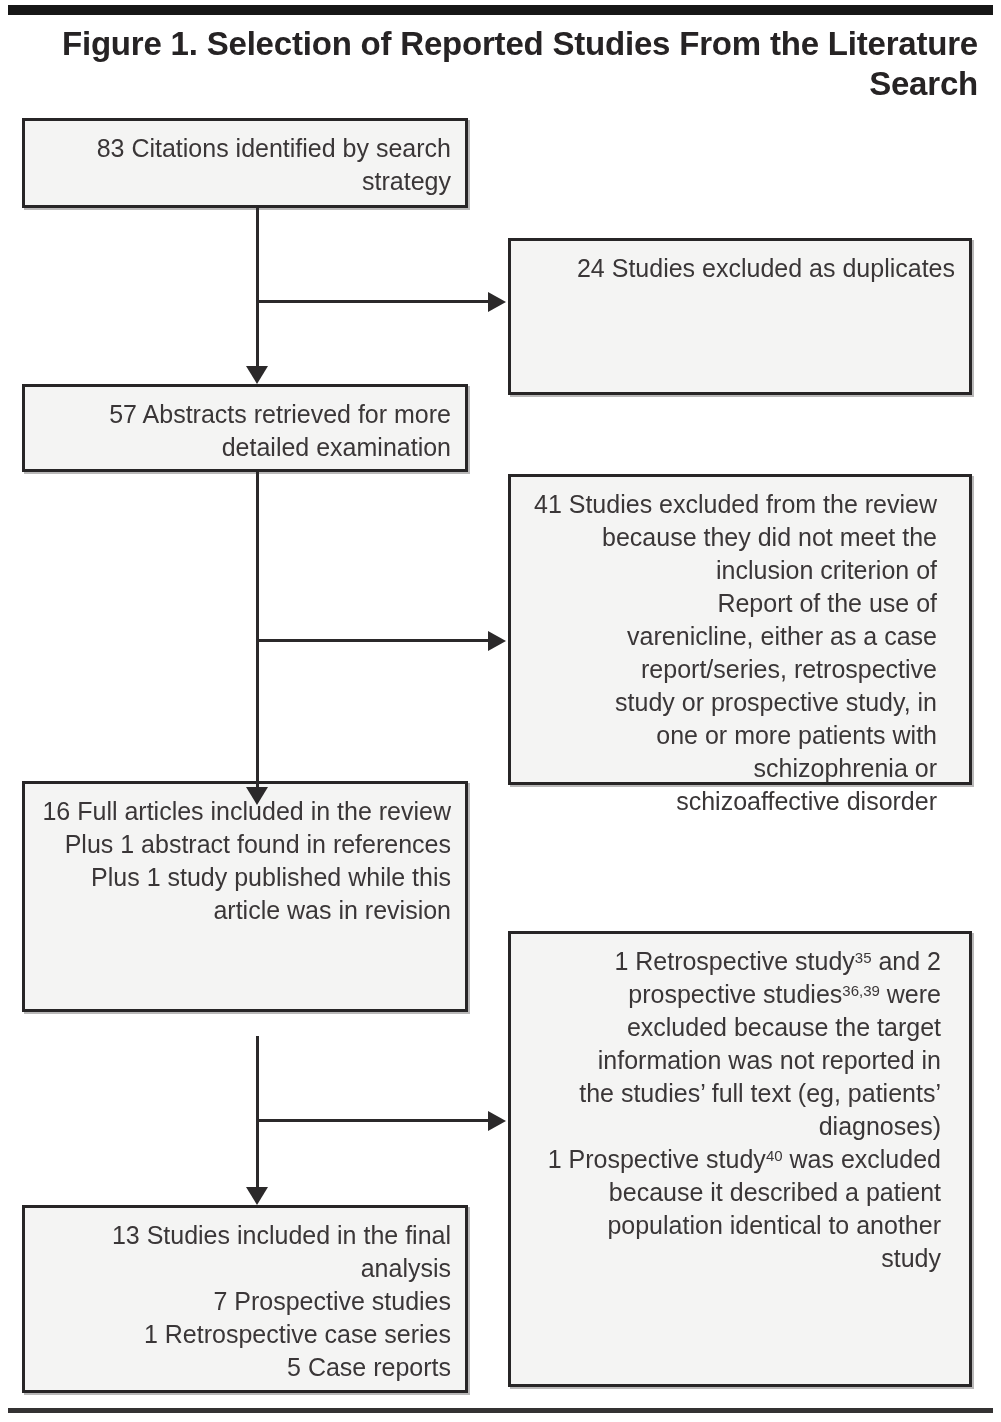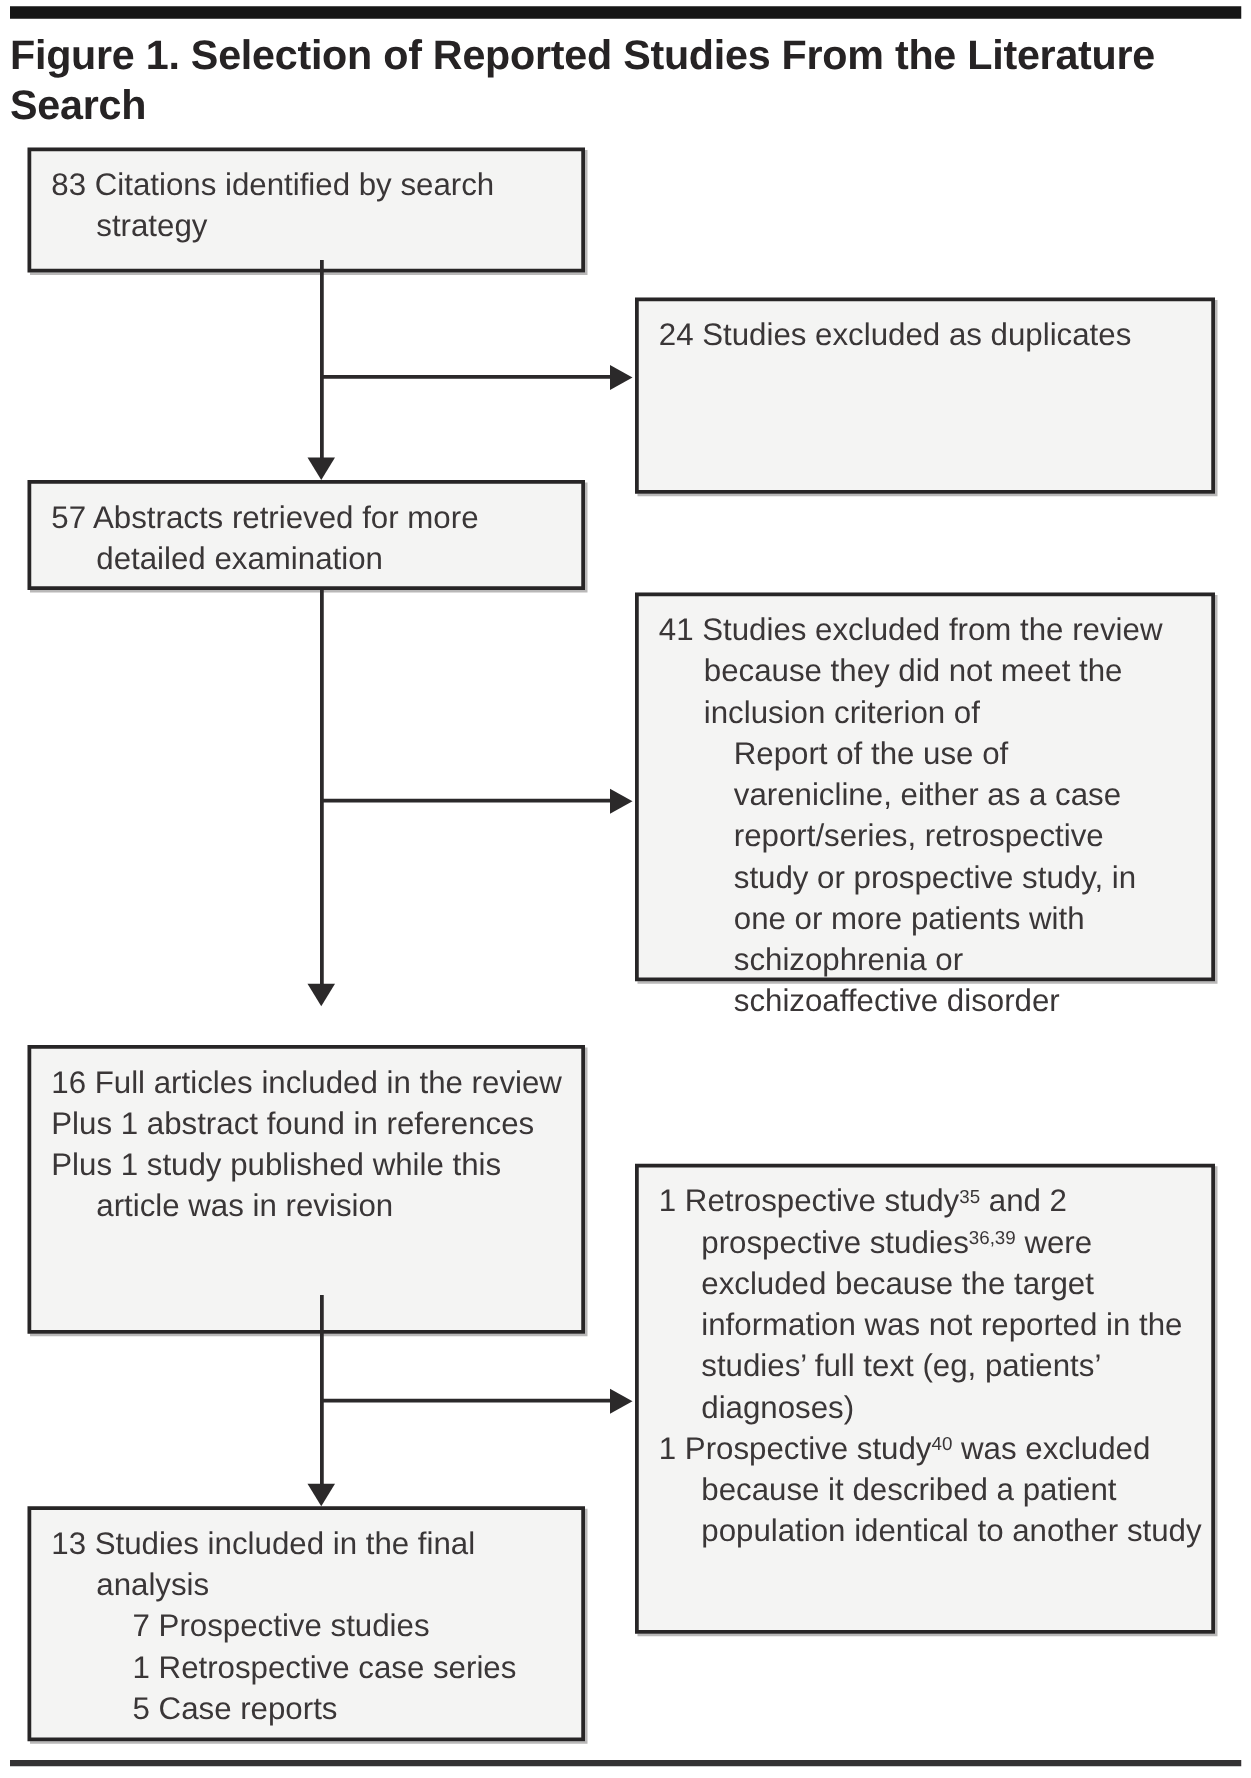--- a/index.html
+++ b/index.html
@@ -12,20 +12,21 @@
     --ruleBottom:#343233;
   }
   *{margin:0;padding:0;box-sizing:border-box;}
   html,body{background:#fff;}
   body{font-family:"Liberation Sans","DejaVu Sans",sans-serif;}
   .page{
     position:relative;
     width:1001px;height:1422px;
     background:var(--pageBg);
     overflow:hidden;
+    text-align:right;
   }
   .top-rule{
     position:absolute;left:8px;top:5px;width:985px;height:10px;
     background:var(--ruleTop);
   }
   .bottom-rule{
     position:absolute;left:8px;top:1408px;width:985px;height:5px;
     background:var(--ruleBottom);
   }
   .fig-title{
@@ -35,26 +36,26 @@
   }
   .fbox{
     position:absolute;
     background:var(--boxFill);
     border:3px solid var(--boxBorder);
     box-shadow:2px 2px 0 #b9b8b8;
     color:var(--text);
     font-size:25px;line-height:33px;
     padding:11px 14px 8px 16px;
   }
-  .box1{left:22px;top:118px;width:446px;height:100px;}
+  .box1{left:22px;top:118px;width:446px;height:90px;}
   .box2{left:508px;top:238px;width:464px;height:157px;}
   .box3{left:22px;top:384px;width:446px;height:88px;}
   .box4{left:508px;top:474px;width:464px;height:311px;padding-right:32px;}
-  .box5{left:22px;top:836px;width:446px;height:231px;}
-  .box6{left:508px;top:931px;width:464px;height:376px;padding-right:1px;}
+  .box5{left:22px;top:781px;width:446px;height:231px;}
+  .box6{left:508px;top:931px;width:464px;height:456px;padding-right:28px;}
   .box7{left:22px;top:1205px;width:446px;height:188px;}
   .li{padding-left:36px;text-indent:-36px;}
   .li2{padding-left:34px;text-indent:-34px;}
   .crit{margin-left:60px;text-indent:0;}
   .subitem{margin-left:65px;text-indent:0;}
   .sup{
     font-size:0.6em;
     position:relative;top:-0.5em;
     line-height:0;
   }

